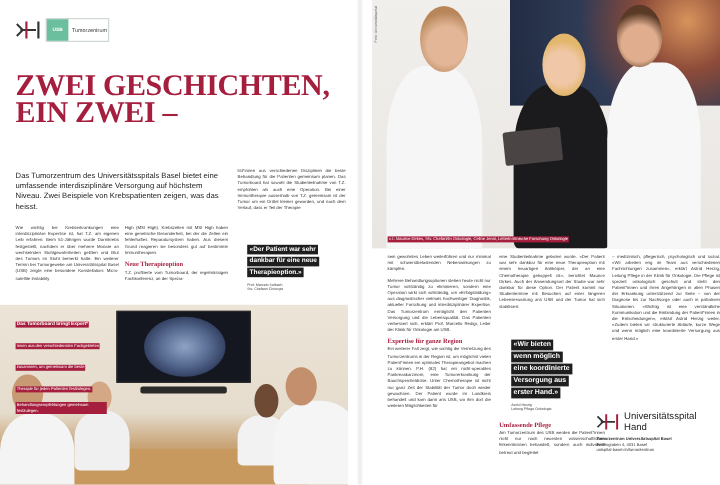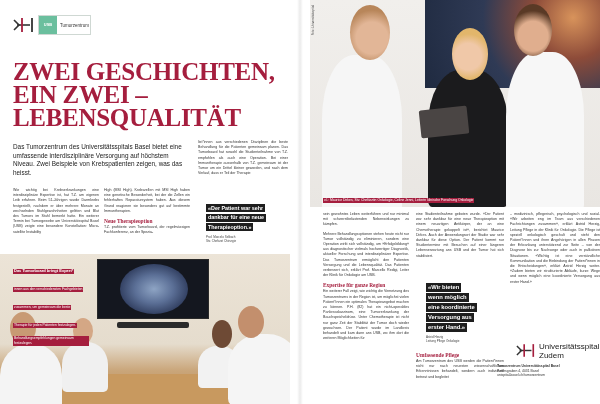--- a/index.html
+++ b/index.html
@@ -40,21 +40,21 @@
     .cap-line { display: inline-block; background: #a51e3e; color: #fff; font-size: 3.4px; line-height: 4.6px; padding: 0 1px; margin-bottom: 0.5px; }
     .cap-line.bold { font-weight: bold; font-size: 4px; }
 
     
     .photo-right { position: absolute; left: 0; top: 0; width: 300px; height: 207px; background: linear-gradient(180deg, #f1efec 0%, #e9e6e2 100%); overflow: hidden; }
     .artwork { position: absolute; left: 115px; top: 0; width: 185px; height: 88px; background: radial-gradient(circle at 80% 20%, #d8935b 0%, #8d4b39 25%, #2f3a55 55%, #1f2a40 100%); }
     .credit { position: absolute; left: 1px; top: 5px; writing-mode: vertical-rl; transform: rotate(180deg); font-size: 3px; color: #555; }
     .caption-right { position: absolute; left: 13px; top: 187px; width: 180px; }
 
     
-    .usb-logo { position: absolute; left: 516px; top: 343px; display: flex; }
+    .usb-logo { position: absolute; left: 497px; top: 343px; display: flex; align-items: center; }
     .usb-mark { width: 20px; height: 15px; margin-right: 3px; }
     .usb-name { color: #222; font-size: 8px; line-height: 8.5px; font-weight: normal; }
     .usb-addr { position: absolute; left: 497px; top: 364px; font-size: 3.4px; line-height: 4.6px; color: #333; }
     .usb-addr b { font-weight: bold; }
   </style>
 </head>
 <body>
 
 <div class="spread">
 
@@ -67,21 +67,20 @@
       <line x1="19" y1="1" x2="19" y2="15" stroke="#333" stroke-width="1.8"></line>
     </svg>
     <div class="badge">
       <div class="badge-box">USB</div>
       <div class="badge-text">Tumorzentrum</div>
     </div>
 
     <h1 class="title">
       <div>ZWEI GESCHICHTEN,</div>
       <div>EIN ZWEI –</div>
-      <div>LEBENSQUALITÄT</div>
     </h1>
 
     <p class="lead">Das Tumorzentrum des Universitätsspitals Basel bietet eine umfassende interdisziplinäre Versorgung auf höchstem Niveau. Zwei Beispiele von Krebspatienten zeigen, was das heisst.</p>
 
     <div class="col" style="left:13px; top:188px; width:86px;">
       <span>Wie wichtig bei Krebserkrankungen eine interdisziplinäre Expertise ist, hat T.Z. am eigenen Leib erfahren. Beim 51-Jährigen wurde Darmkrebs festgestellt, nachdem er über mehrere Monate an wechselnden Stuhlgewohnheiten gelitten und Blut des Tumors im Stuhl bemerkt hatte. Ein weiterer Termin bei Tumorgewebe am Universitätsspital Basel (USB) zeigte eine besondere Konstellation: Micro­satellite Instability</span>
     </div>
 
     <div class="col" style="left:104px; top:188px; width:86px;">
       <span>High (MSI High). Krebszellen mit MSI High haben eine genetische Besonderheit, bei der die Zellen ein fehlerhaftes Reparatursystem haben. Aus diesem Grund reagieren sie besonders gut auf bestimmte Immuntherapien.</span>
@@ -188,20 +187,20 @@
 
 <div class="usb-logo">
   <svg class="usb-mark" viewBox="0 0 22 16">
     <path d="M1 3 L6 8 L1 13" stroke="#333" stroke-width="1.6" fill="none"></path>
     <line x1="4" y1="8" x2="17" y2="8" stroke="#333" stroke-width="1.6"></line>
     <line x1="9" y1="1" x2="9" y2="15" stroke="#a51e3e" stroke-width="1.8"></line>
     <line x1="19" y1="1" x2="19" y2="15" stroke="#a51e3e" stroke-width="1.8"></line>
   </svg>
   <div class="usb-name">
     <div>Universitätsspital</div>
-    <div>Zudem</div>
+    <div>Hand</div>
   </div>
 </div>
 <div class="usb-addr">
   <div><b>Tumorzentrum Universitätsspital Basel</b></div>
   <div>Petersgraben 4, 4031 Basel</div>
   <div>unispital-basel.ch/tumorzentrum</div>
 </div>
 
 </body></html>

